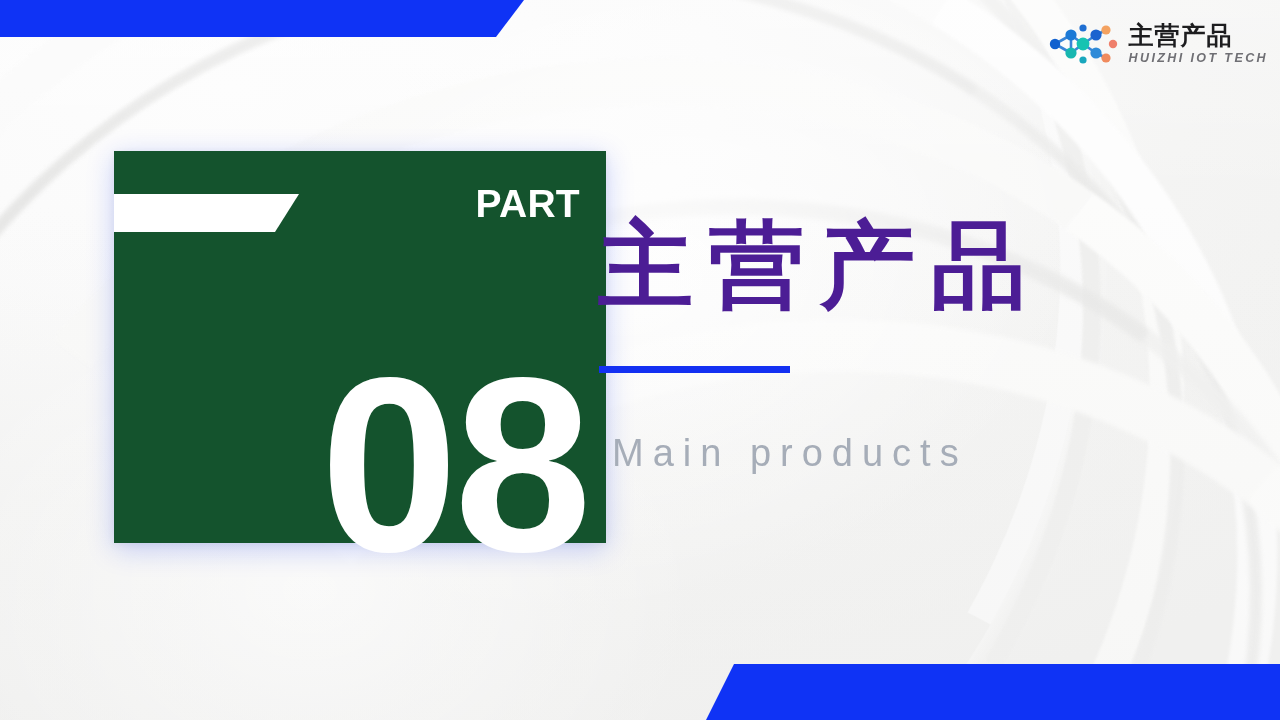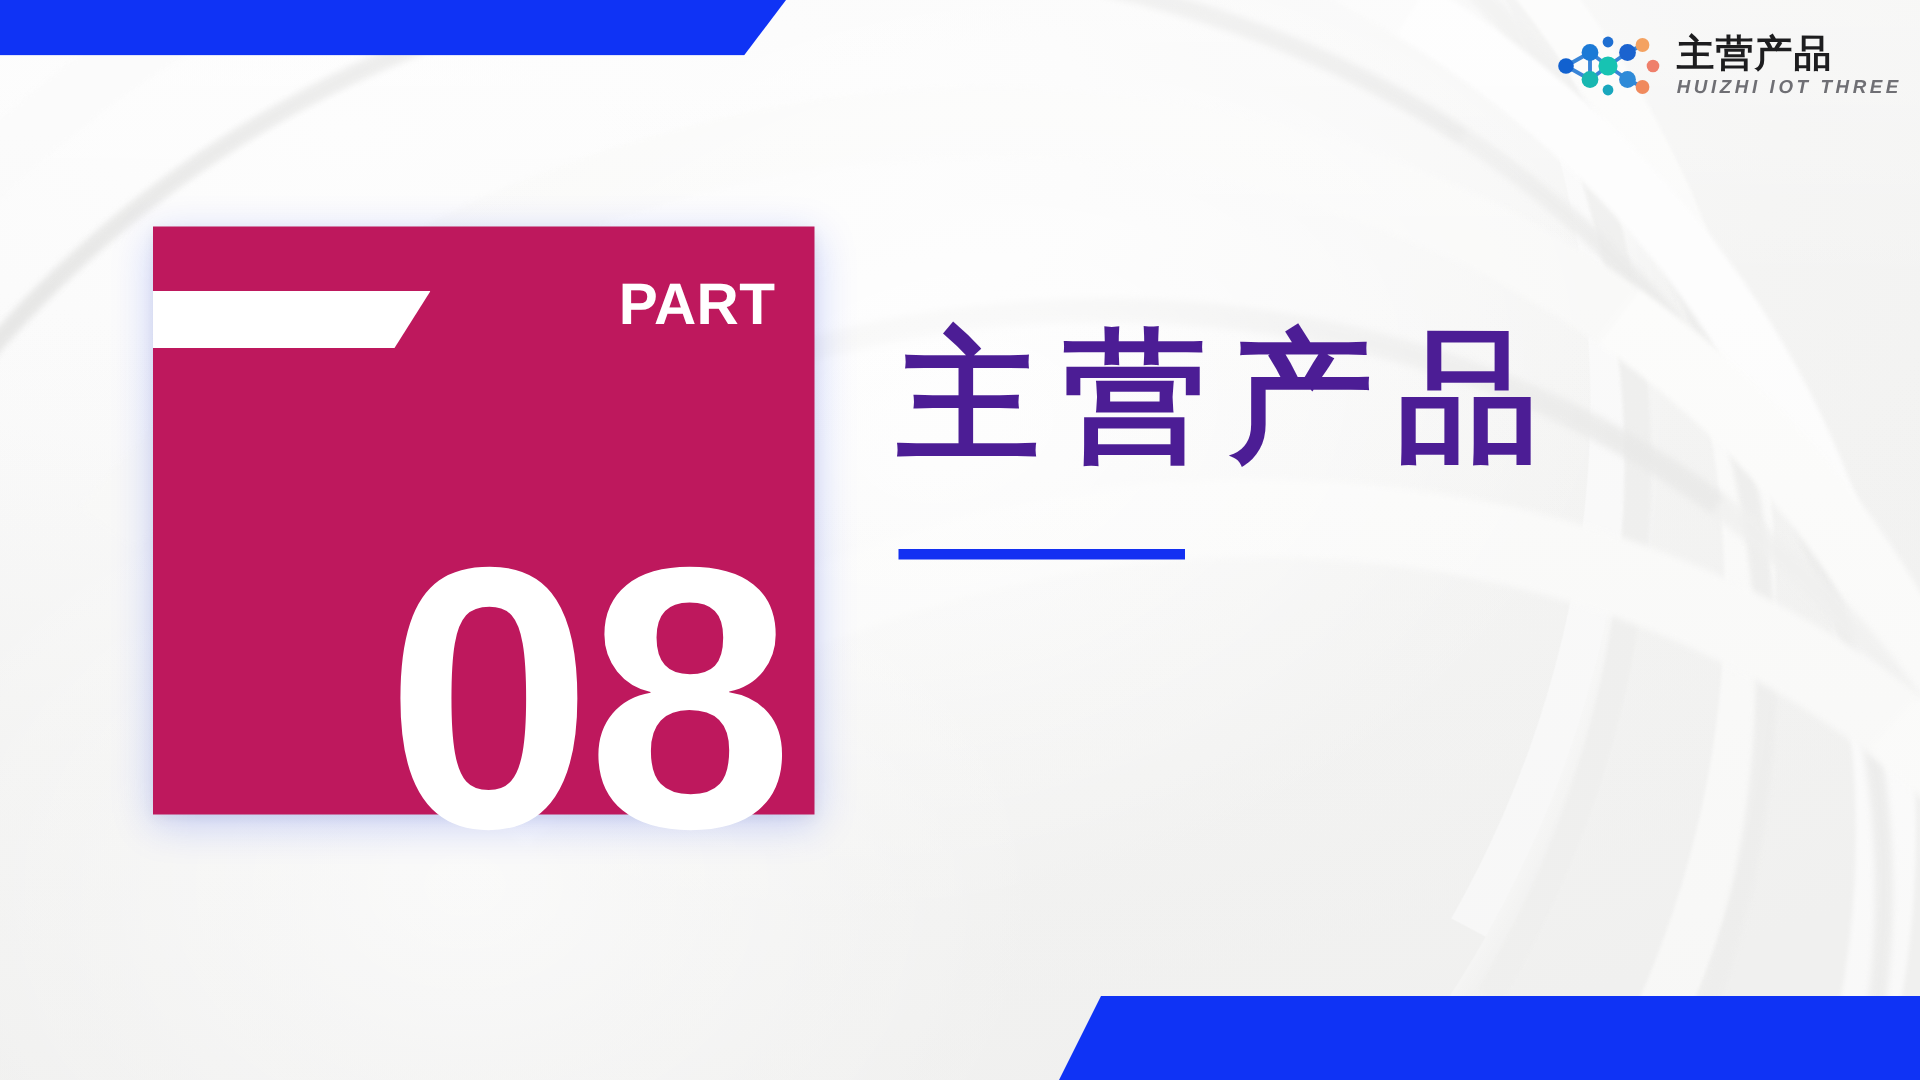--- a/index.html
+++ b/index.html
@@ -118,22 +118,22 @@
     clip-path:polygon(0 0, 524px 0, 496px 37px, 0 37px);
   }
   .corner-br{
     position:absolute;left:706px;top:664px;width:574px;height:56px;
     background:#0f33f5;
     clip-path:polygon(28px 0, 574px 0, 574px 56px, 0 56px);
   }
 
   
   .part-card{
-    position:absolute;left:102px;top:151px;width:441px;height:392px;
-    background:#be185d;
+    position:absolute;left:114px;top:151px;width:492px;height:392px;
+    background:#14532d;
     box-shadow:0 6px 26px rgba(15,51,245,.22), 0 2px 8px rgba(0,0,0,.06);
   }
   .card-rule{
     position:absolute;left:0px;top:43px;width:185px;height:38px;
     background:#ffffff;
     clip-path:polygon(0 0, 185px 0, 161px 38px, 0 38px);
   }
   .part-label{
     position:absolute;right:26px;top:32px;width:290px;
     text-align:right;
@@ -223,20 +223,21 @@
     <div class="part-label">
       <span class="ln">PART</span>
     </div>
     <div class="part-number">08</div>
   </div>
 
   <div class="headline">
     <div class="cn">主营产品</div>
   </div>
   <div class="headline-rule"></div>
+  <div class="headline-sub">Main products</div>
 
   <div class="brand">
     <svg class="brand-mark" viewBox="0 0 78 44">
       <g stroke="#2f7fd6" stroke-width="2.6" stroke-linecap="round" fill="none" opacity="0.95">
         <line x1="12" y1="22" x2="28" y2="13"></line>
         <line x1="12" y1="22" x2="28" y2="31"></line>
         <line x1="28" y1="13" x2="40" y2="22"></line>
         <line x1="28" y1="31" x2="40" y2="22"></line>
         <line x1="40" y1="22" x2="53" y2="13"></line>
         <line x1="40" y1="22" x2="53" y2="31"></line>
@@ -251,17 +252,17 @@
       <circle cx="53" cy="13" r="5.6" fill="#1b63cf"></circle>
       <circle cx="53" cy="31" r="5.6" fill="#2e8ad8"></circle>
       <circle cx="63" cy="8" r="4.6" fill="#f4a261"></circle>
       <circle cx="63" cy="36" r="4.6" fill="#f08a5d"></circle>
       <circle cx="70" cy="22" r="4.2" fill="#ef7f6b"></circle>
       <circle cx="40" cy="6" r="3.6" fill="#1f6fd2"></circle>
       <circle cx="40" cy="38" r="3.6" fill="#19a7bd"></circle>
     </svg>
     <div class="brand-text">
       <span class="brand-cn">主营产品</span>
-      <span class="brand-en">HUIZHI IOT THREE</span>
+      <span class="brand-en">HUIZHI IOT TECH</span>
     </div>
   </div>
 
 </div>
 
 </body></html>

